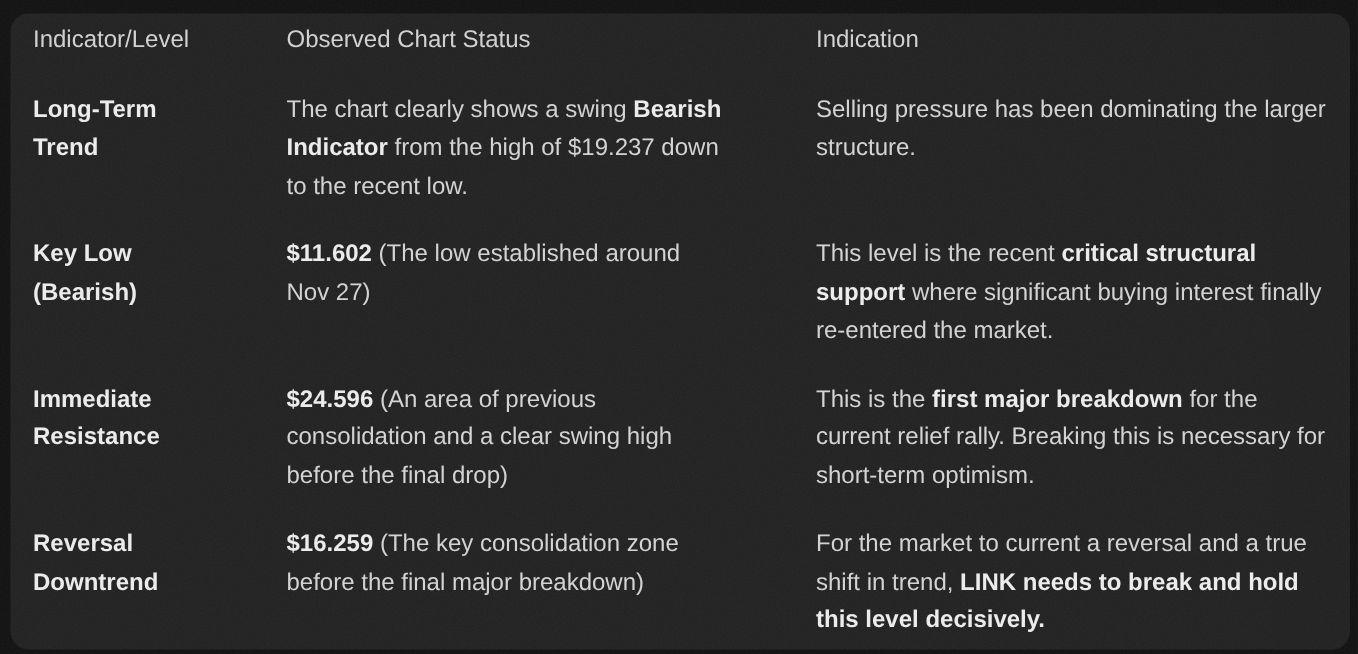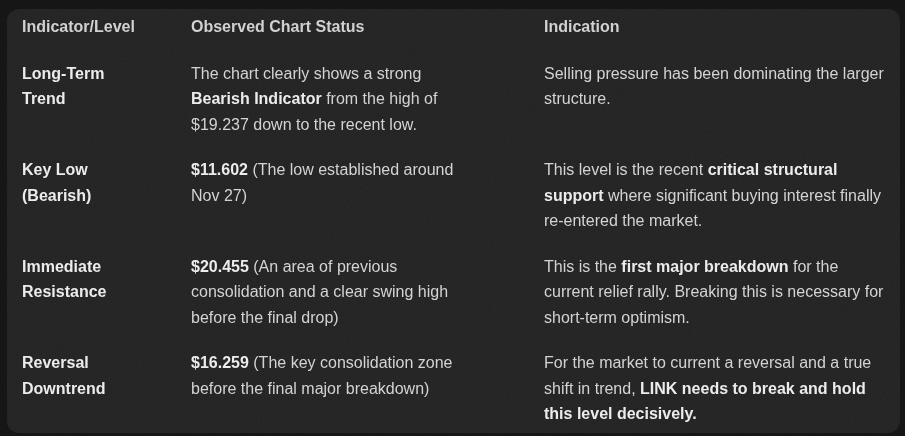--- a/index.html
+++ b/index.html
@@ -20,21 +20,21 @@
     position:absolute;left:7px;top:9px;right:5px;bottom:3px;
     background:var(--card-bg);
     border-radius:12px;
     overflow:hidden;
   }
   table{
     border-collapse:collapse;width:100%;table-layout:fixed;
     font-size:16px;line-height:25.5px;color:var(--text-color);
   }
   th{
-    font-weight:700;color:var(--header-color);text-align:left;
+    font-weight:400;color:var(--header-color);text-align:left;
     vertical-align:top;padding:5px 16px 11px 0;
   }
   td{
     vertical-align:top;padding:10px 16px 10px 0;margin-left:40px;
   }
   .c1{width:184px;padding-left:15px;padding-right:48px;}
   .c2{width:353px;padding-right:63px;}
   .c3{}
   td.c1{font-weight:700;color:var(--bold-color);}
   td strong{font-weight:700;color:var(--bold-color);}
@@ -51,31 +51,31 @@
     <thead>
       <tr>
         <th class="c1">Indicator/Level</th>
         <th class="c2">Observed Chart Status</th>
         <th class="c3">Indication</th>
       </tr>
     </thead>
     <tbody>
       <tr>
         <td class="c1"><strong>Long-Term Trend</strong></td>
-        <td class="c2"><span>The chart clearly shows a strong </span><strong>Bearish Indicator</strong><span> from the high of $19.237 down to the recent low.</span></td>
+        <td class="c2"><span>The chart clearly shows a swing </span><strong>Bearish Indicator</strong><span> from the high of $19.237 down to the recent low.</span></td>
         <td class="c3"><span>Selling pressure has been dominating the larger structure.</span></td>
       </tr>
       <tr>
         <td class="c1"><strong>Key Low (Bearish)</strong></td>
         <td class="c2"><strong>$11.602</strong><span> (The low established around Nov 27)</span></td>
         <td class="c3"><span>This level is the recent </span><strong>critical structural support</strong><span> where significant buying interest finally re-entered the market.</span></td>
       </tr>
       <tr>
         <td class="c1"><strong>Immediate Resistance</strong></td>
-        <td class="c2"><strong>$20.455</strong><span> (An area of previous consolidation and a clear swing high before the final drop)</span></td>
+        <td class="c2"><strong>$24.596</strong><span> (An area of previous consolidation and a clear swing high before the final drop)</span></td>
         <td class="c3"><span>This is the </span><strong>first major breakdown</strong><span> for the current relief rally. Breaking this is necessary for short-term optimism.</span></td>
       </tr>
       <tr>
         <td class="c1"><strong>Reversal Downtrend</strong></td>
         <td class="c2"><strong>$16.259</strong><span> (The key consolidation zone before the final major breakdown)</span></td>
         <td class="c3"><span>For the market to current a reversal and a true shift in trend, </span><strong>LINK needs to break and hold this level decisively.</strong></td>
       </tr>
     </tbody>
   </table>
 </div>

